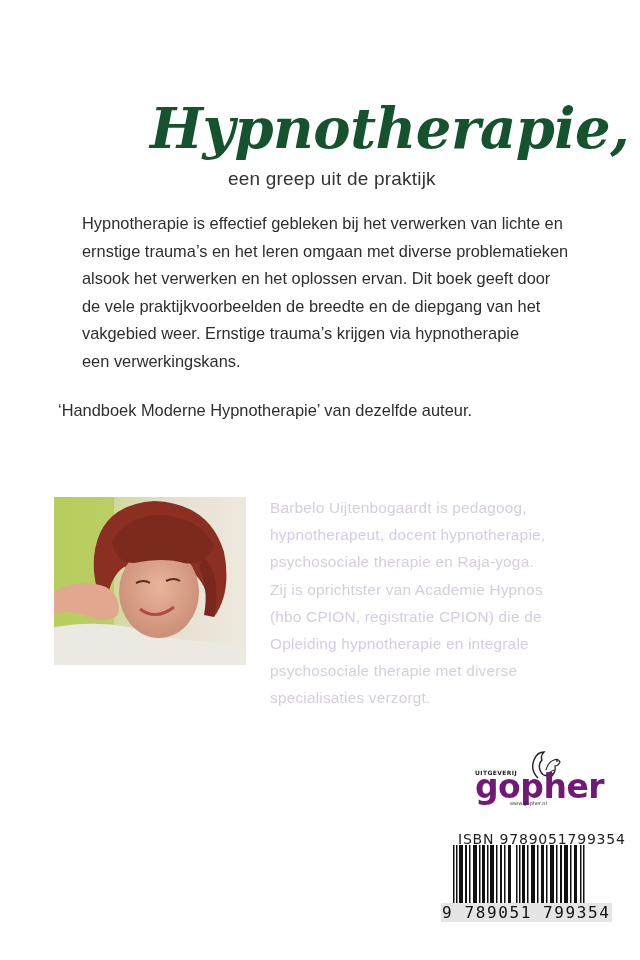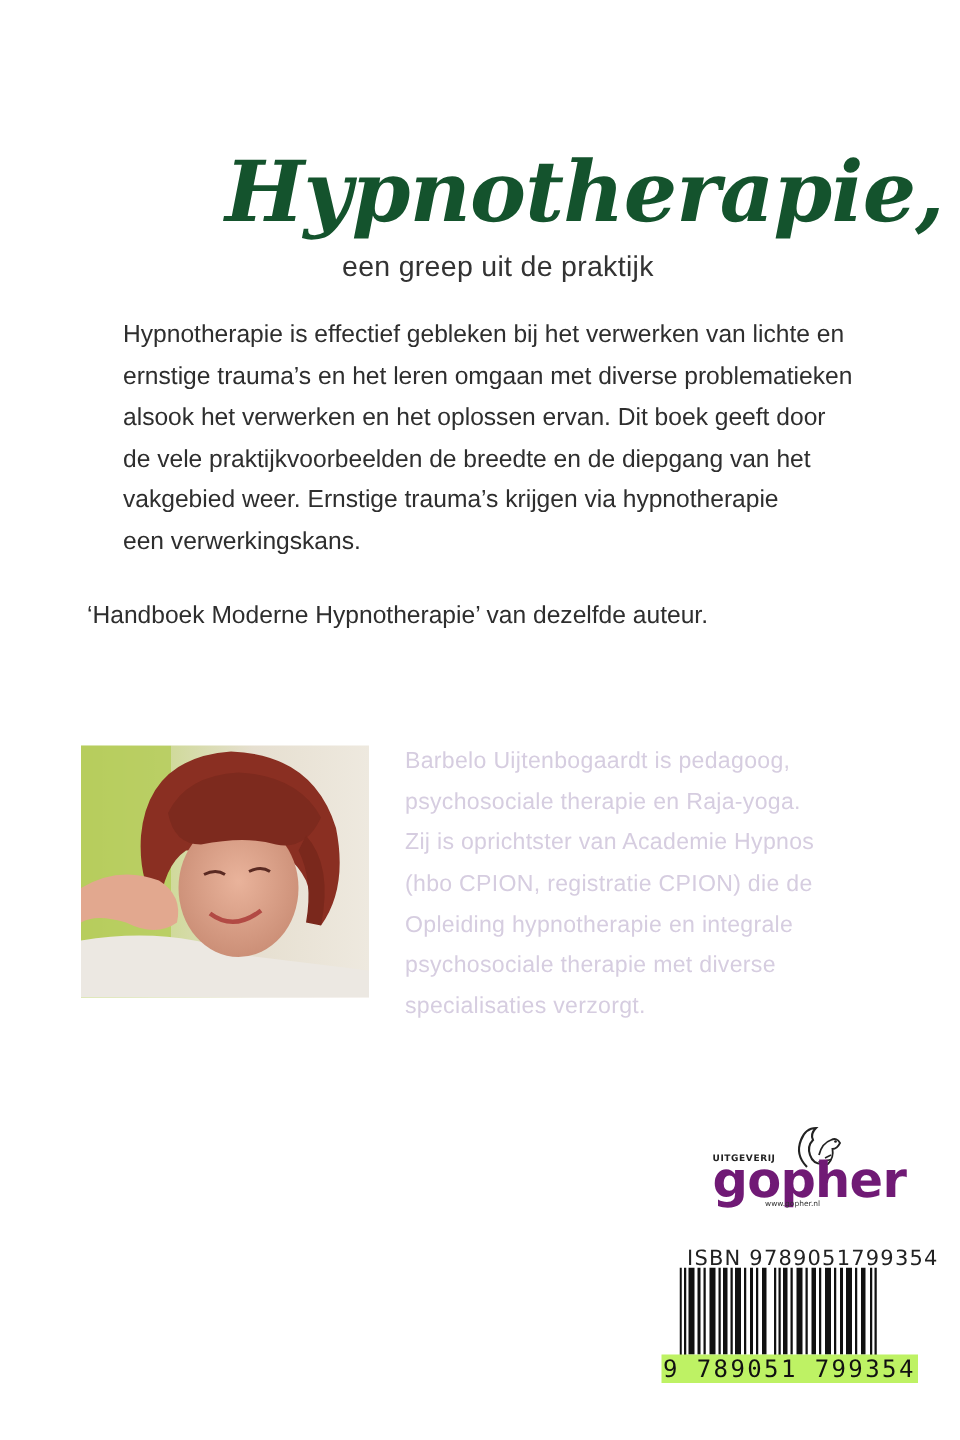--- a/index.html
+++ b/index.html
@@ -51,21 +51,21 @@
     position: absolute; left: 38px; top: 52px; font-size: 5px; color: #333;
     font-family: "DejaVu Sans", sans-serif;
   }
   .isbn-label {
     left: 458px; top: 831px; font-size: 14px; color: #222; letter-spacing: 0.8px;
     font-family: "DejaVu Sans", sans-serif; white-space: nowrap;
   }
   .barcode { left: 453px; top: 845px; width: 132px; height: 66px; }
   .barcode-digits {
     left: 441px; top: 903px; font-size: 16px; color: #111; letter-spacing: 1.6px;
-    font-family: "DejaVu Sans Mono", monospace; white-space: nowrap; background: #bef264;
+    font-family: "DejaVu Sans Mono", monospace; white-space: nowrap; background: #e5e5e5;
     padding: 0 1px;
   }
 </style>
 </head>
 <body>
 
 <div class="abs title">Hypnotherapie,</div>
 <div class="abs subtitle">een greep uit de praktijk</div>
 
 <div class="abs body-text p1">
@@ -96,20 +96,21 @@
     <path d="M58 45 Q70 20 105 18 Q145 20 160 48 Q150 70 130 66 Q110 60 80 66 Q62 66 58 45 Z" fill="#7d2a1e"></path>
     <path d="M150 60 Q168 80 160 120 L150 118 Q155 90 145 70 Z" fill="#7a281c"></path>
     <path d="M0 95 Q25 80 52 90 Q68 100 64 118 Q50 128 30 118 Q10 112 0 118 Z" fill="#e2a88f"></path>
     <path d="M86 112 Q102 124 120 110" stroke="#b24a44" stroke-width="3" fill="none"></path>
     <path d="M82 86 q8 -4 14 0 M112 84 q8 -4 14 0" stroke="#5a2a22" stroke-width="2" fill="none"></path>
   </svg>
 </div>
 
 <div class="abs bio">
   <span class="line">Barbelo Uijtenbogaardt is pedagoog,</span>
+  <span class="line">hypnotherapeut, docent hypnotherapie,</span>
   <span class="line">psychosociale therapie en Raja-yoga.</span>
   <span class="line">Zij is oprichtster van Academie Hypnos</span>
   <span class="line">(hbo CPION, registratie CPION) die de</span>
   <span class="line">Opleiding hypnotherapie en integrale</span>
   <span class="line">psychosociale therapie met diverse</span>
   <span class="line">specialisaties verzorgt.</span>
 </div>
 
 <div class="abs logo">
   <svg style="position:absolute;left:56px;top:0px" width="36" height="36" viewBox="0 0 36 36">

